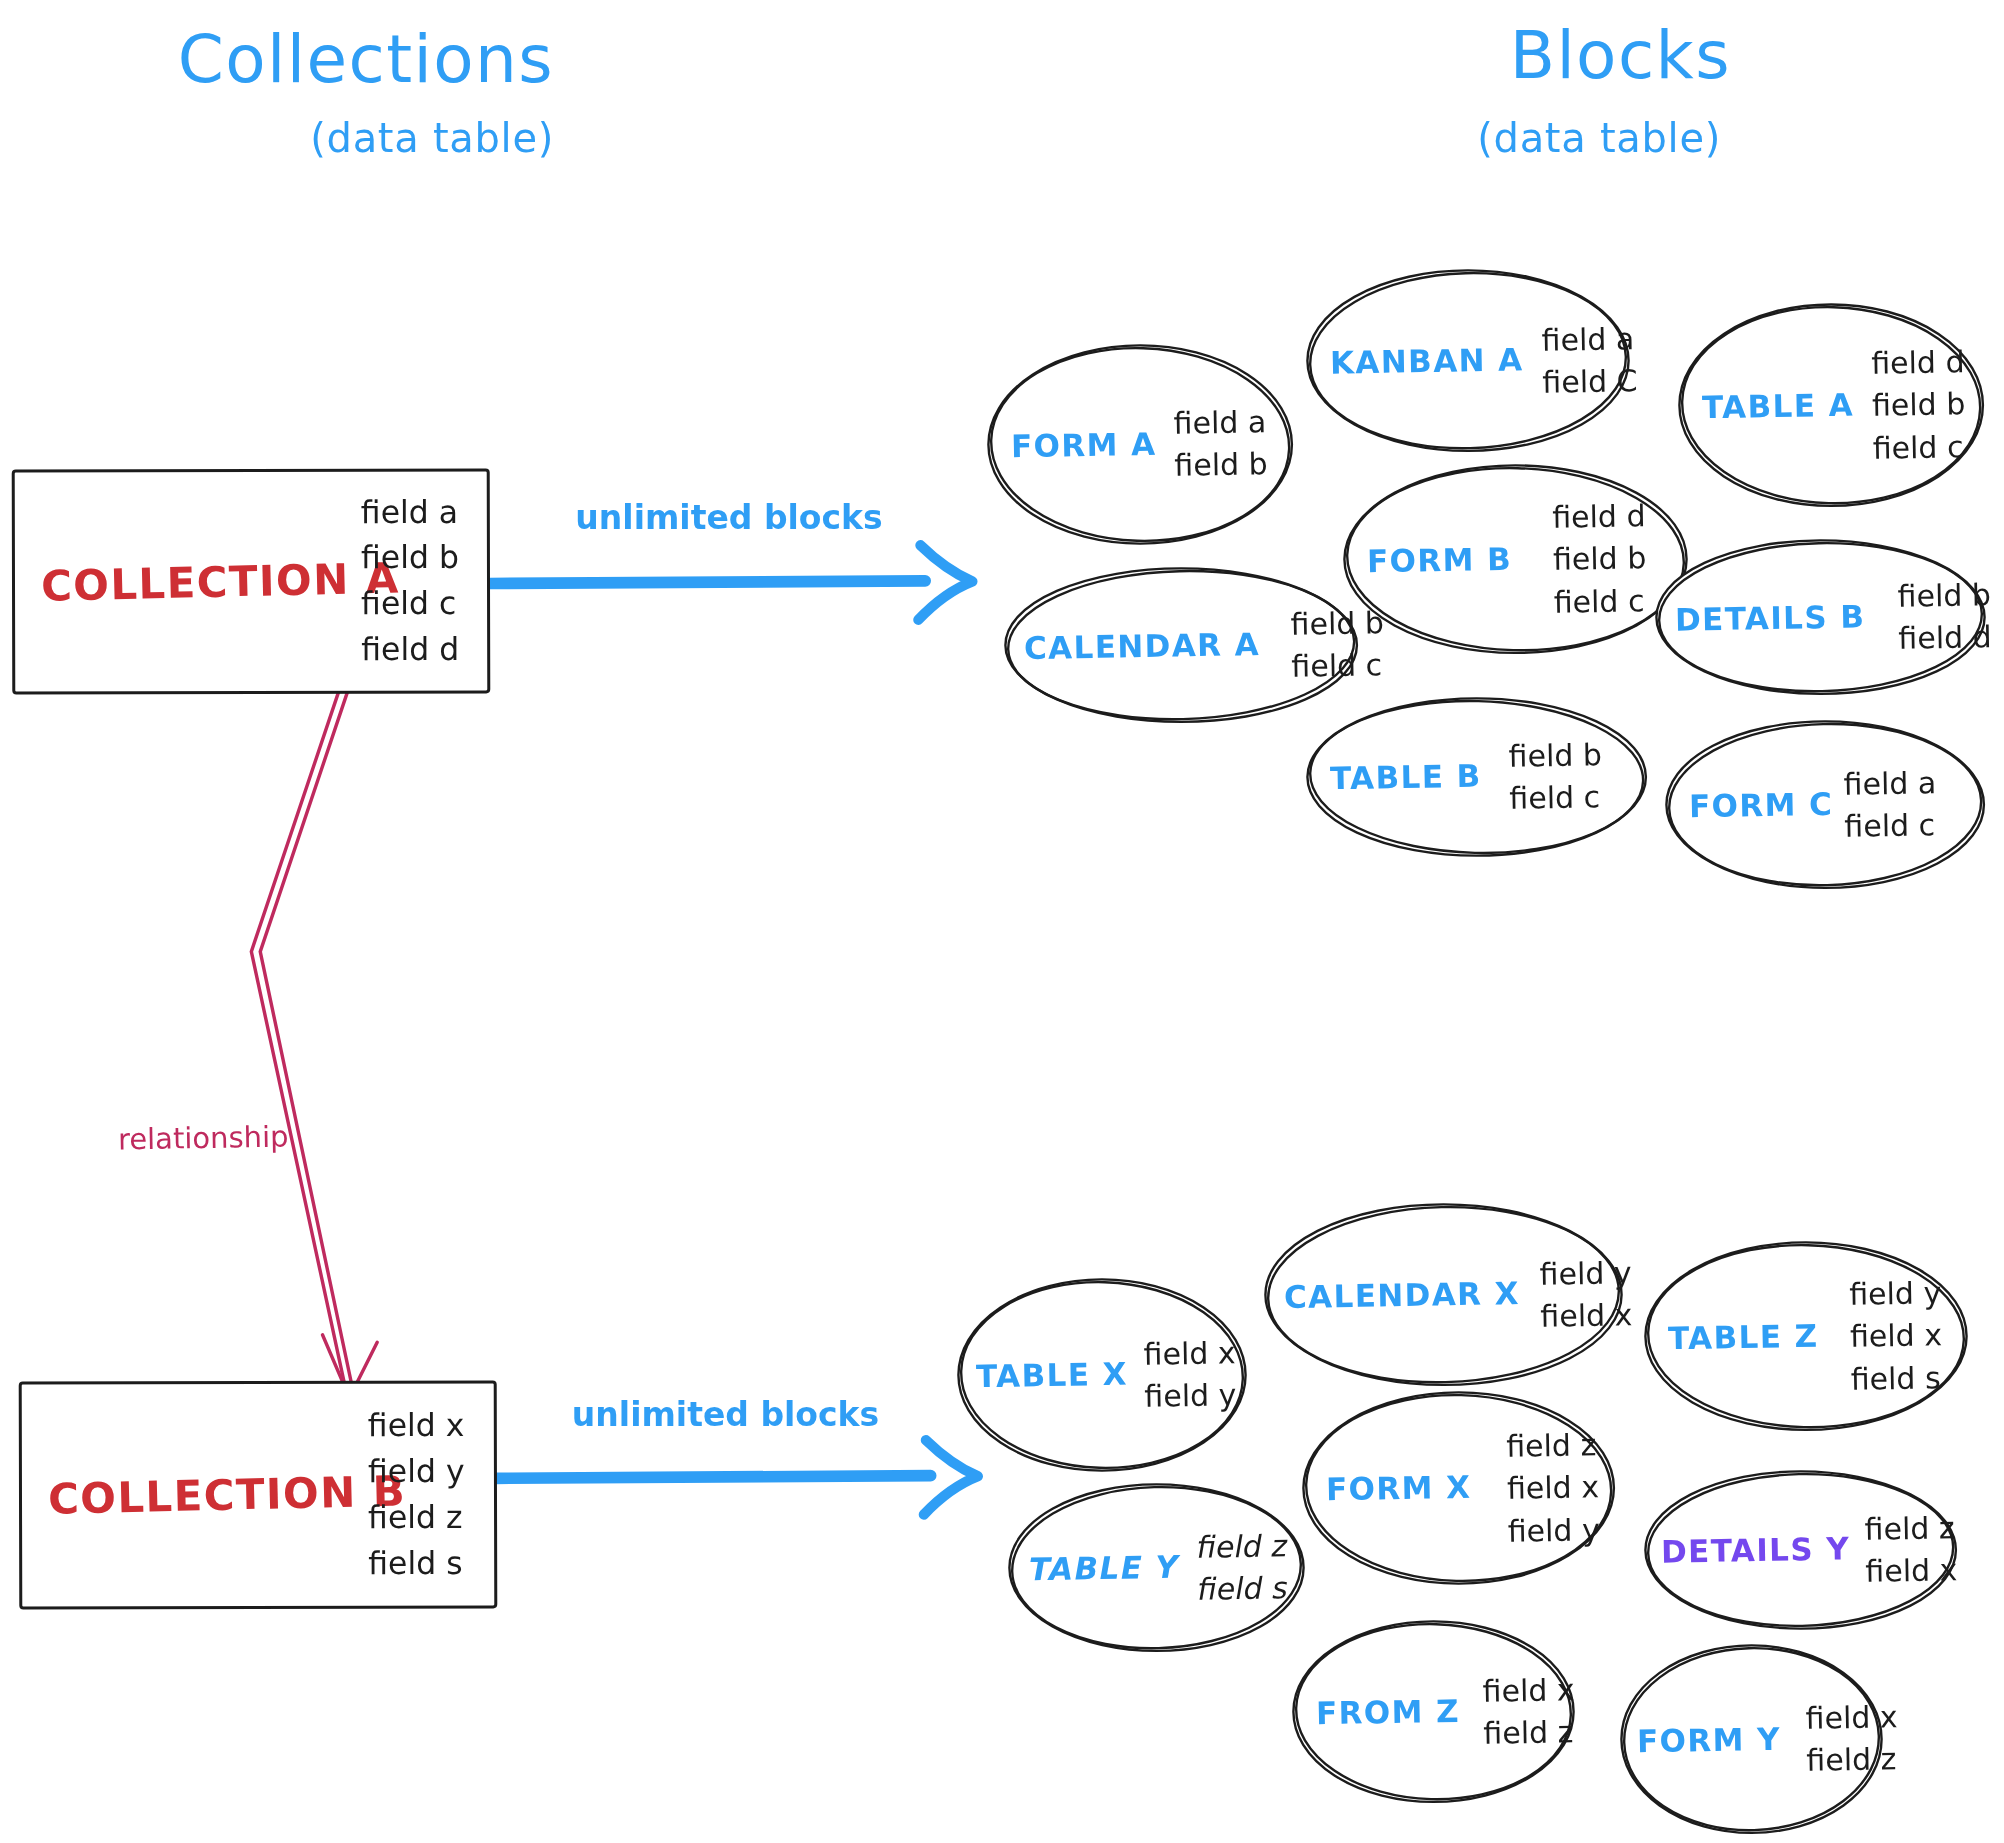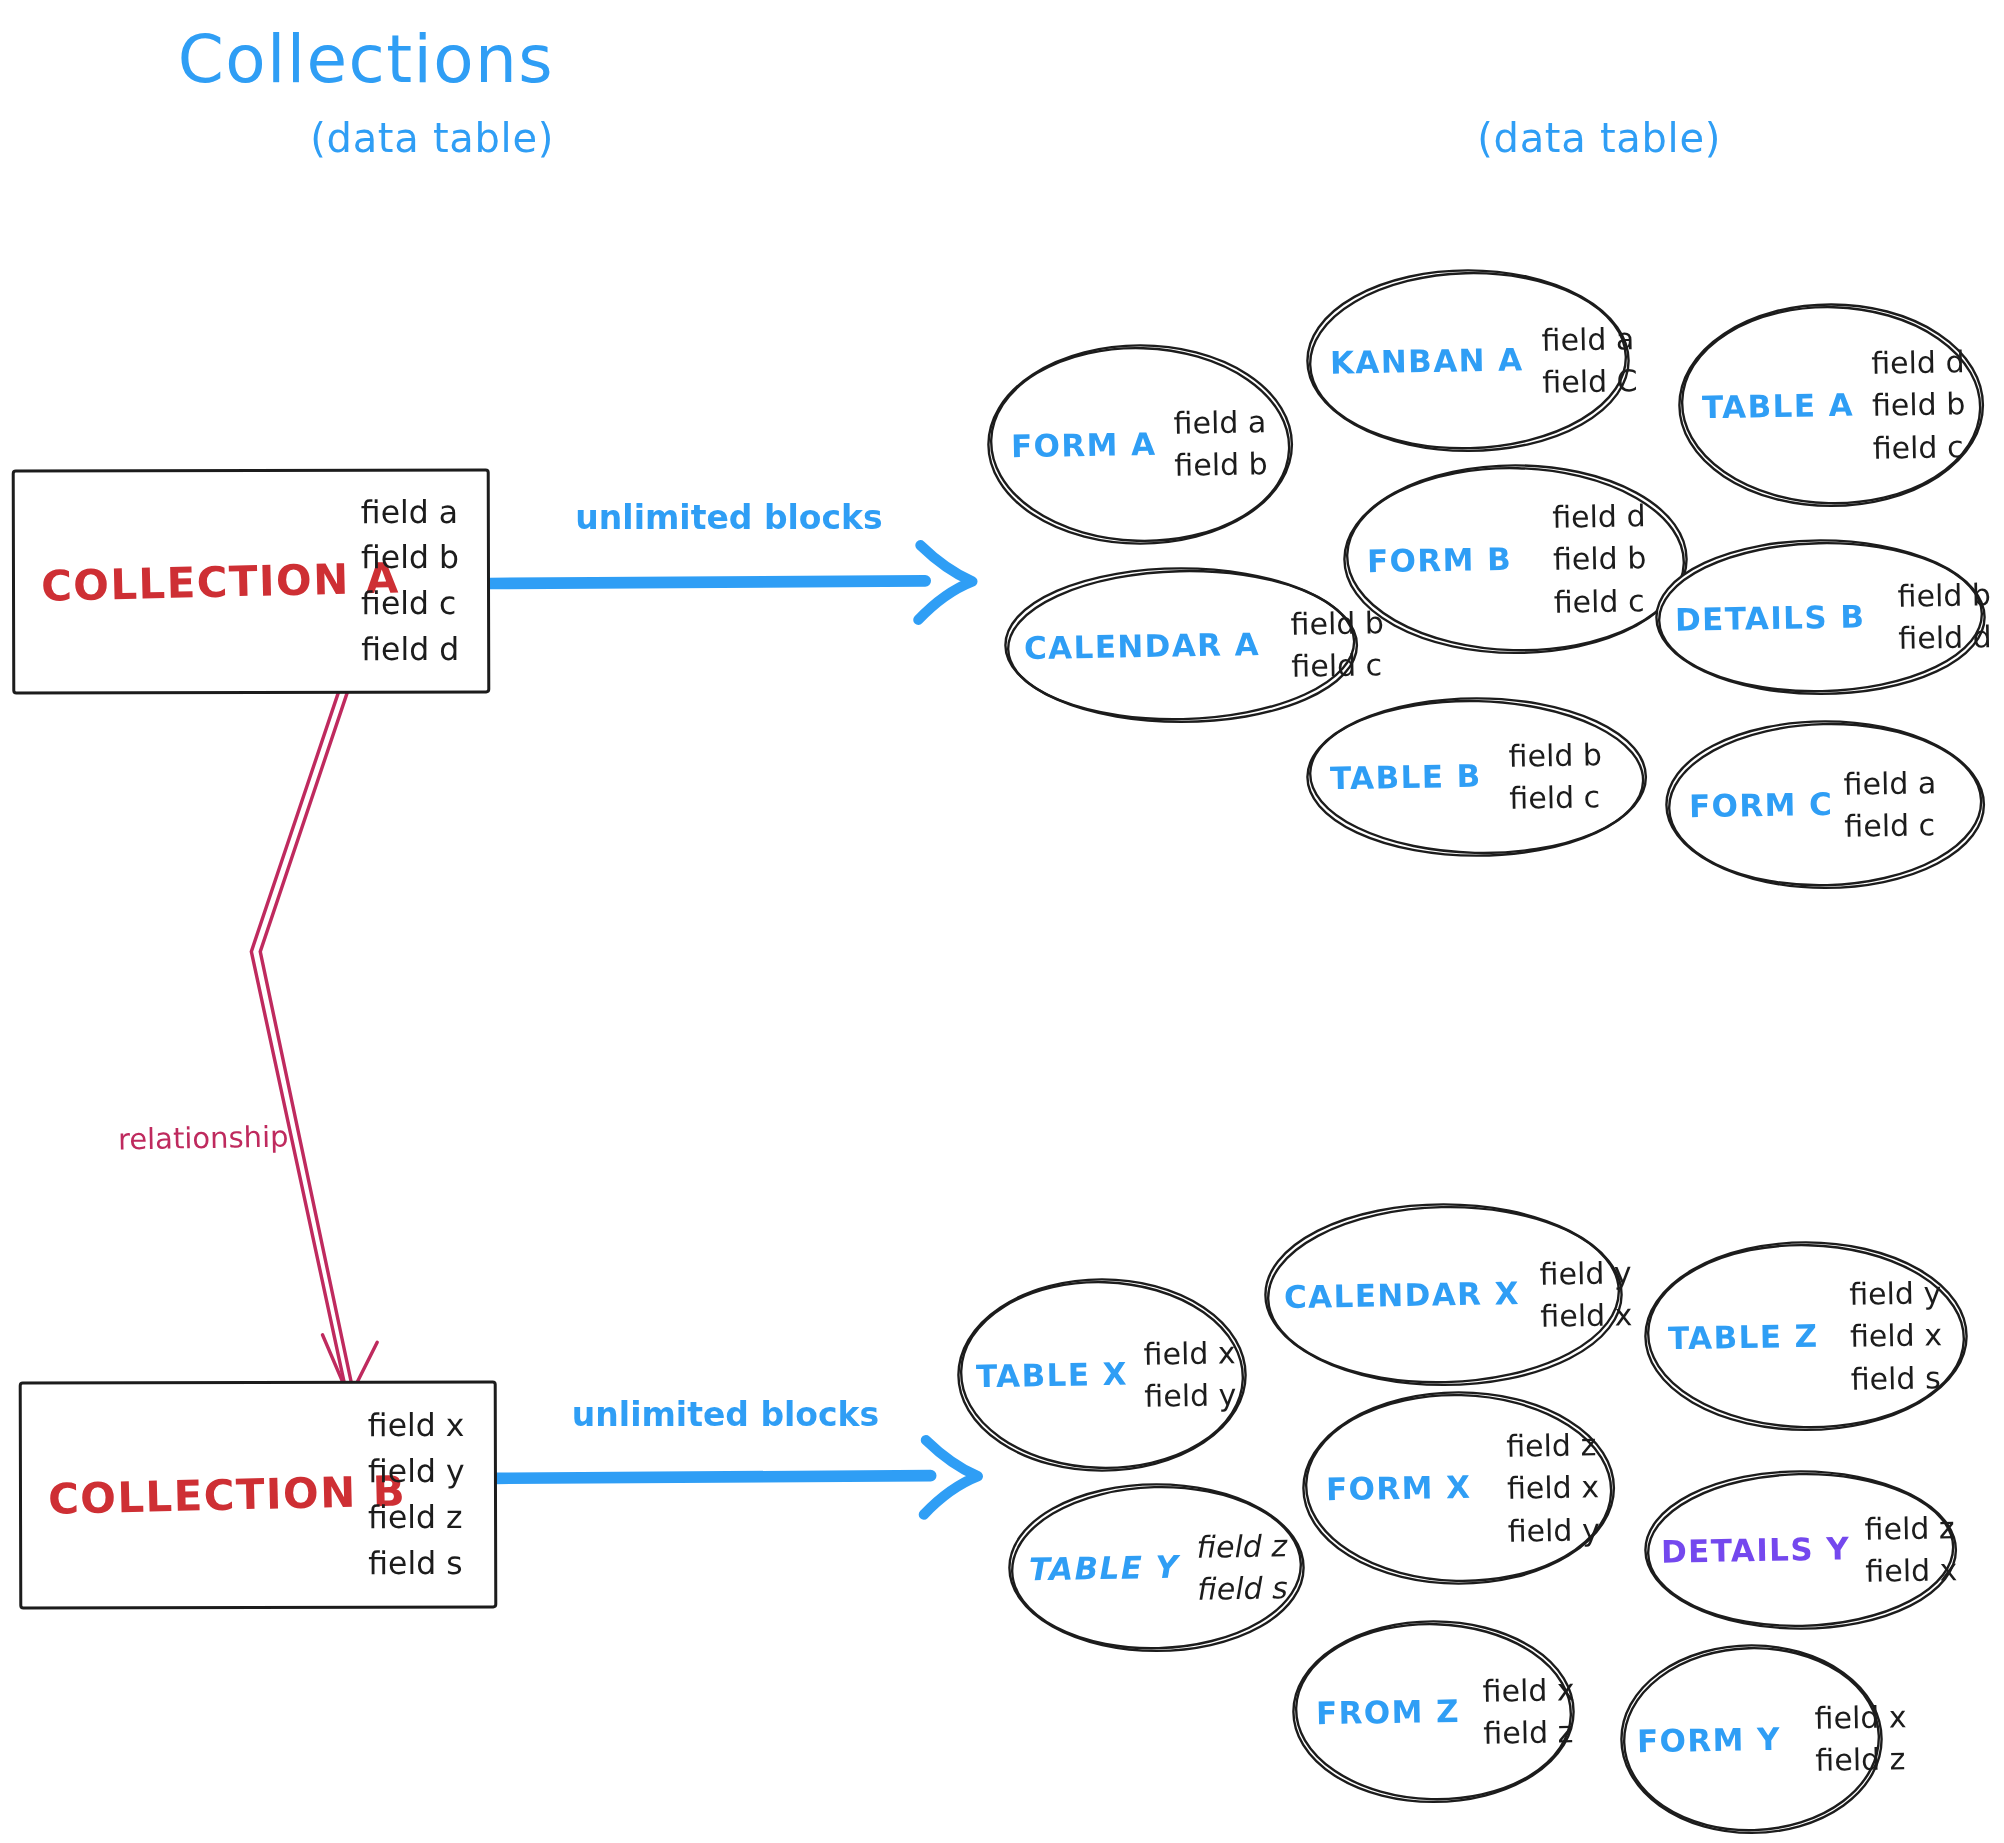--- a/index.html
+++ b/index.html
@@ -45,20 +45,21 @@
   .arrow-label{position:absolute;text-align:center;font-weight:bold;font-size:33px;color:var(--blue);white-space:nowrap;}
   .rel-label{position:absolute;font-size:29px;color:var(--berry);white-space:nowrap;transform:rotate(-1deg);}
 </style>
 </head>
 <body>
 
 <div class="canvas">
 
   <div class="title main" style="left:75px;top:20.5px;width:479px;">Collections</div>
   <div class="title sub" style="left:75px;top:115px;width:479px;">(data table)</div>
+  <div class="title main" style="left:1293px;top:17px;width:438px;">Blocks</div>
   <div class="title sub" style="left:1283px;top:115px;width:438px;">(data table)</div>
 
   <div class="arrow-label" style="left:541px;top:498px;width:376px;">unlimited blocks</div>
   <div class="arrow-label" style="left:534px;top:1395px;width:383px;">unlimited blocks</div>
   <div class="rel-label" style="left:118px;top:1121px;">relationship</div>
 
   <div class="colbox" style="left:12.3px;top:469px;width:472px;height:219px;">
     <div class="colname">COLLECTION A</div>
     <div class="colfields">
       <span>field a</span>
@@ -310,21 +311,21 @@
         <span>field z</span>
       </span>
     </div>
   </div>
 
   <div class="bubble" style="left:1618px;top:1642px;width:267px;height:195px;">
     <svg class="el" viewBox="0 0 390 285" preserveAspectRatio="none">
       <ellipse class="fill" cx="195" cy="142" rx="190" ry="137"></ellipse>
       <ellipse class="nofill" cx="195" cy="142" rx="186" ry="133" transform="rotate(-1.6 195 142)"></ellipse>
     </svg>
-    <div class="bcontent" style="padding-left:19px;gap:34px;">
+    <div class="bcontent" style="padding-left:19px;gap:25px;">
       <span class="blabel">FORM Y</span>
       <span class="bfields">
         <span>field x</span>
         <span>field z</span>
       </span>
     </div>
   </div>
 
 </div>
 

